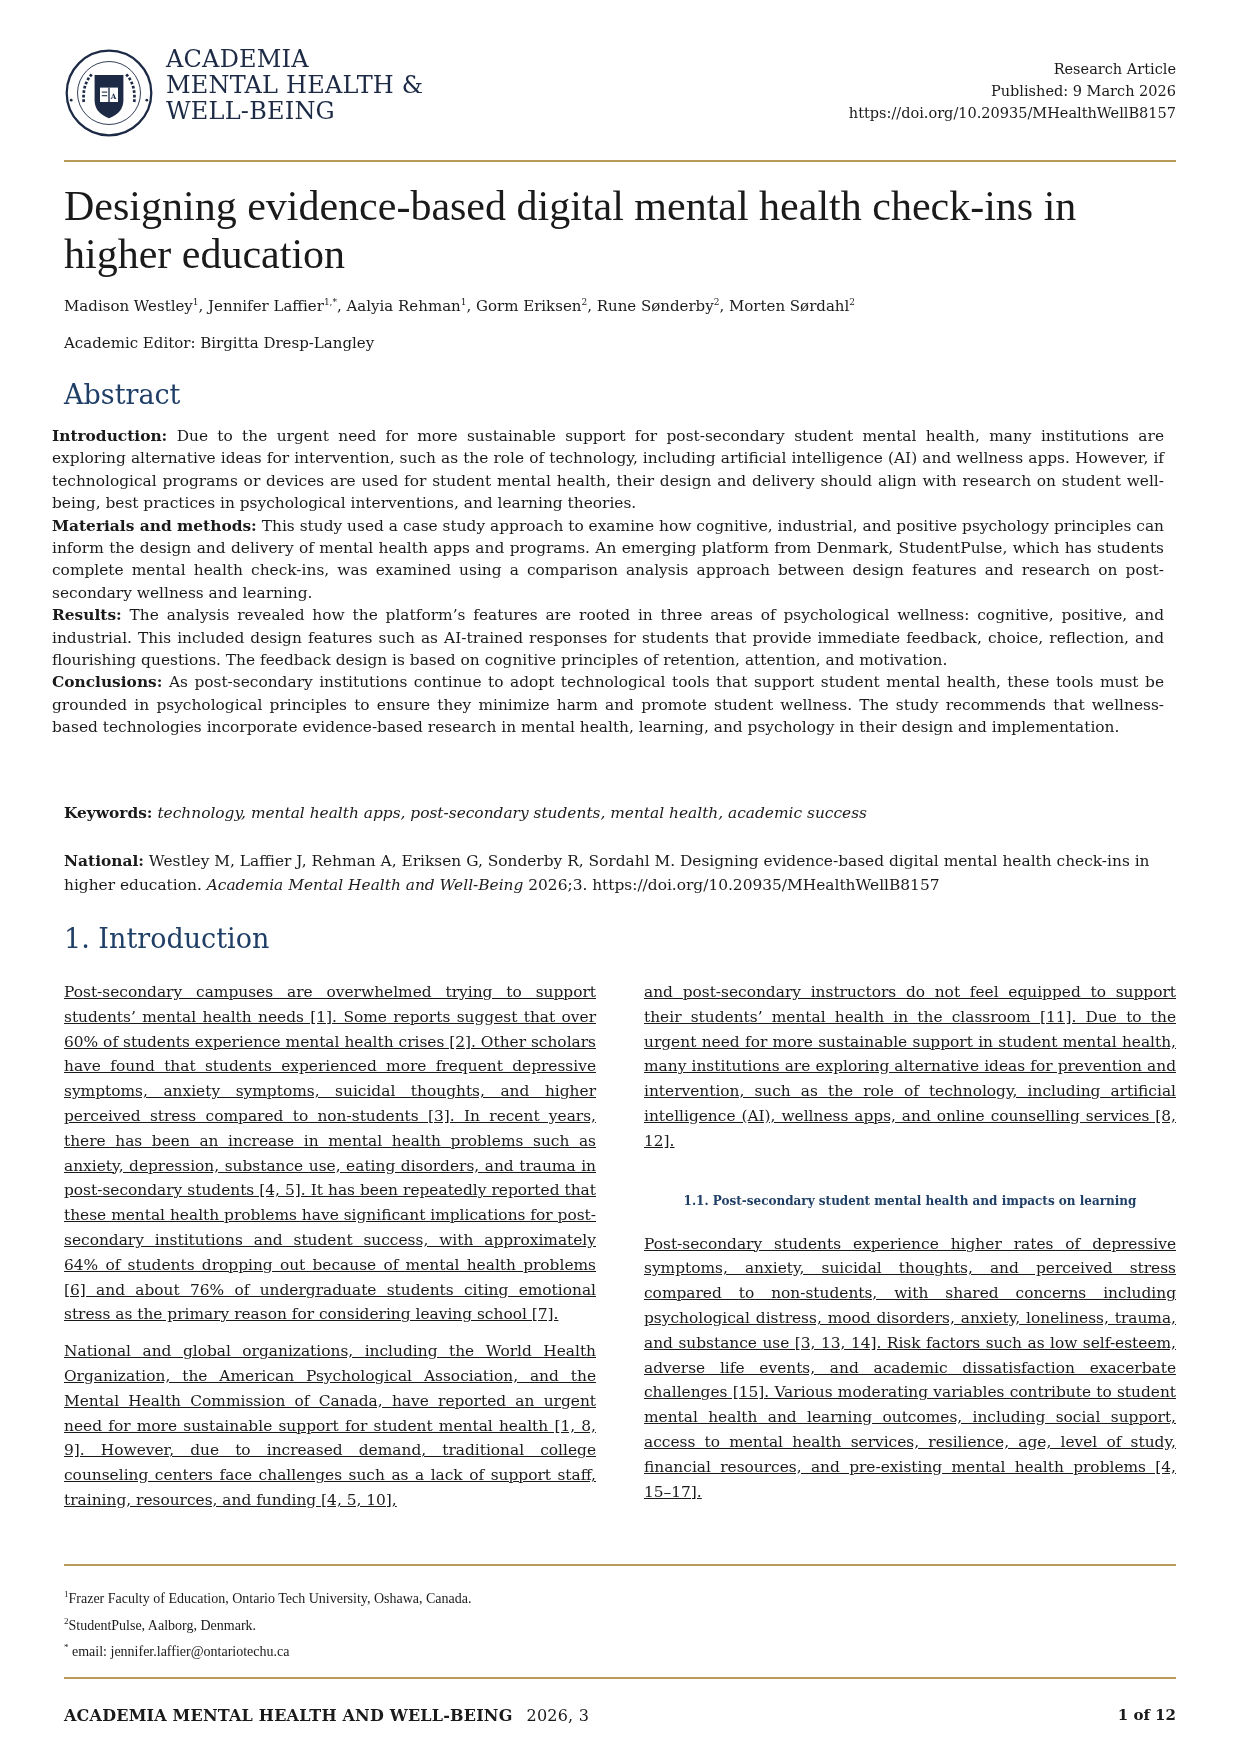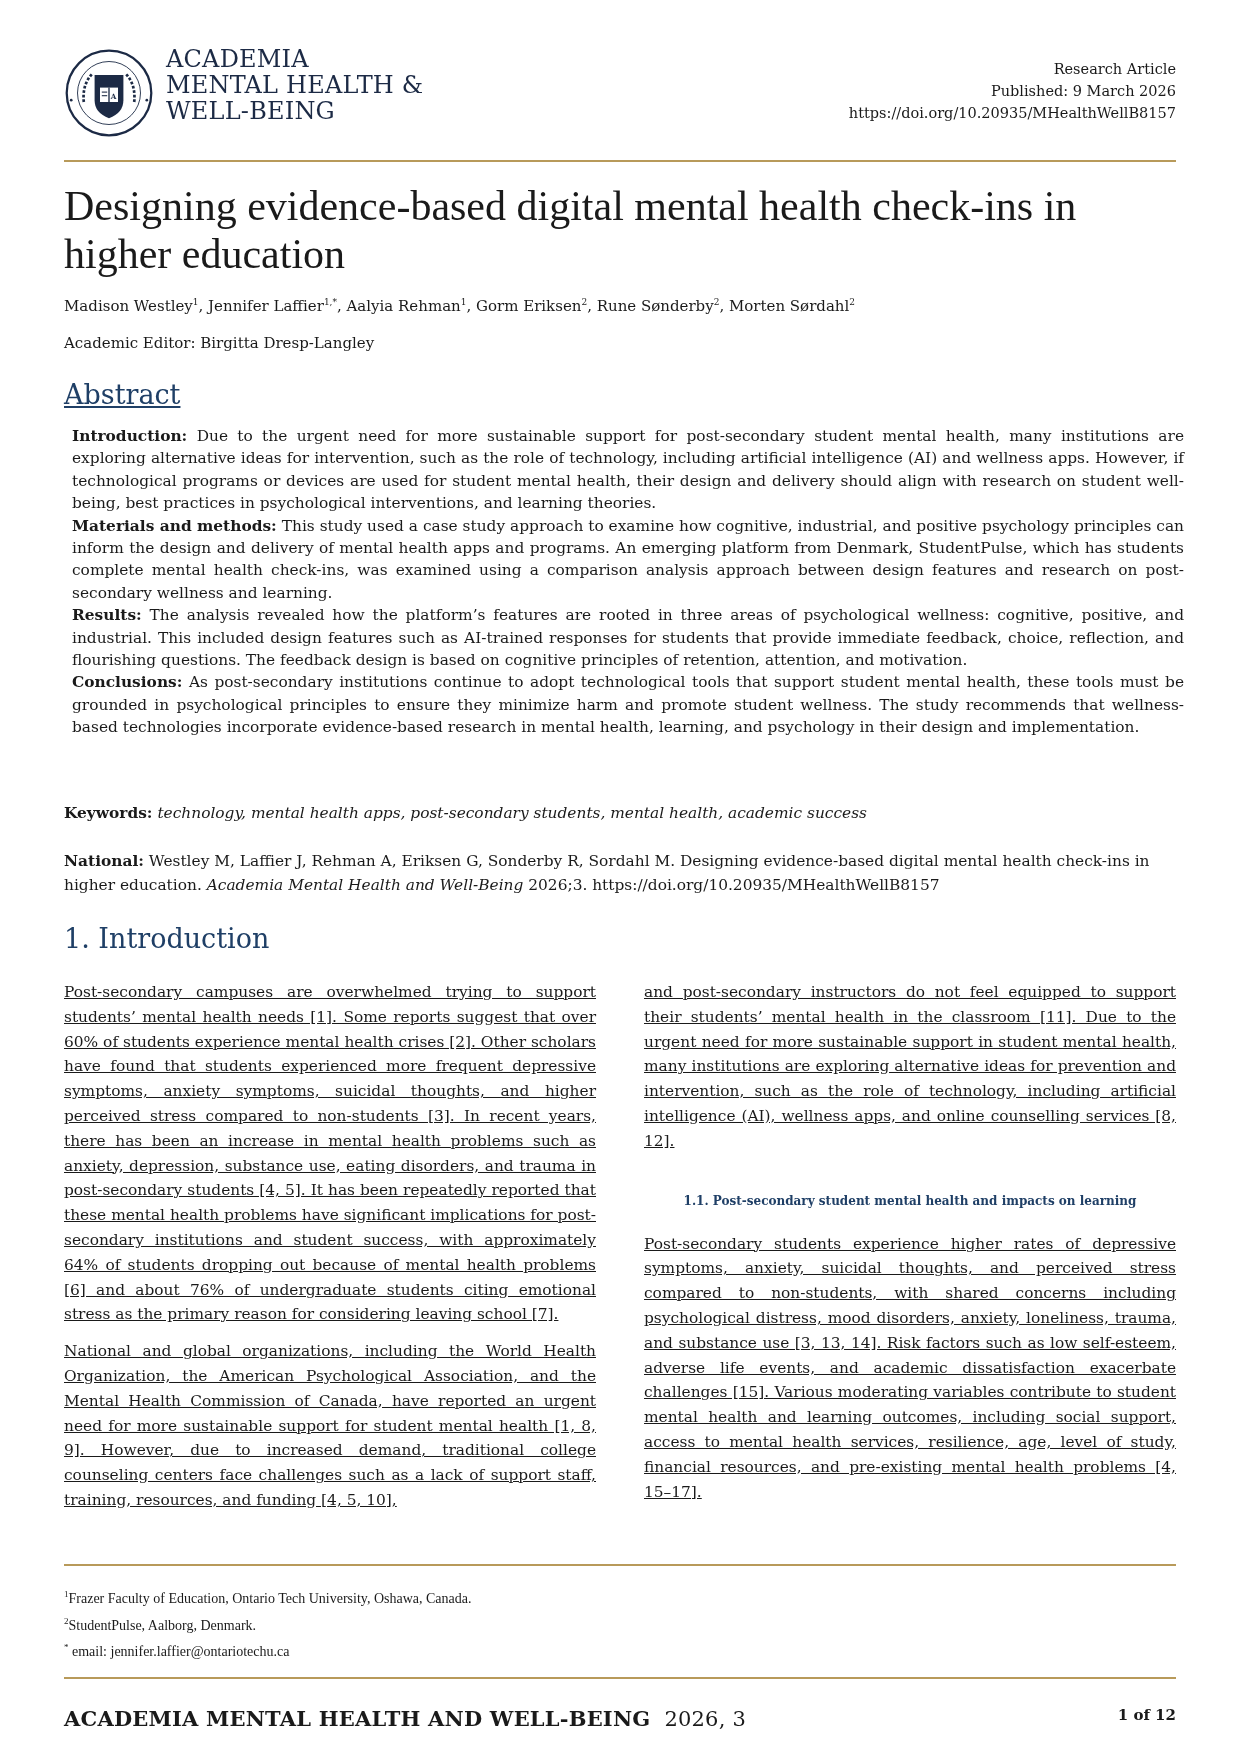--- a/index.html
+++ b/index.html
@@ -18,41 +18,41 @@
     .meta { position: absolute; right: 0; top: 14px; text-align: right; font-size: 14.5px; line-height: 22px; color: #1a1a1a; }
     .meta span { display: block; }
 
     .gold-rule { position: absolute; left: 64px; width: 1112px; height: 2px; background: #b89a5a; }
 
     .title { position: absolute; left: 64px; top: 182px; width: 1112px; font-family: "Liberation Serif", serif; font-size: 42px; line-height: 48px; color: #1a1a1a; font-weight: normal; }
     .authors { position: absolute; left: 64px; top: 296px; font-size: 15px; line-height: 20px; }
     .authors sup { font-size: 9px; vertical-align: super; line-height: 0; }
     .editor { position: absolute; left: 64px; top: 333px; font-size: 15px; line-height: 20px; }
 
-    .h-abstract { position: absolute; left: 64px; top: 378px; font-size: 27px; line-height: 34px; color: #1f3f66; font-weight: normal; text-decoration: underline; }
-    .abstract { position: absolute; left: 72px; top: 425px; width: 1112px; font-size: 15.4px; line-height: 22.4px; text-align: justify; }
+    .h-abstract { position: absolute; left: 64px; top: 378px; font-size: 27px; line-height: 34px; color: #1f3f66; font-weight: normal; }
+    .abstract { position: absolute; left: 52px; top: 425px; width: 1112px; font-size: 15.4px; line-height: 22.4px; text-align: justify; }
     .abstract p { margin: 0; }
     .abstract b { font-weight: bold; }
 
     .keywords { position: absolute; left: 64px; top: 802px; width: 1112px; font-size: 15.4px; line-height: 22px; }
     .citation { position: absolute; left: 64px; top: 849px; width: 1112px; font-size: 15.4px; line-height: 24px; }
     .keywords i, .citation i { font-style: italic; }
 
     .h1 { position: absolute; left: 64px; top: 922px; font-size: 27px; line-height: 34px; color: #1f3f66; font-weight: normal; }
 
     .col { position: absolute; width: 532px; font-size: 15.4px; line-height: 24.8px; text-align: justify; hyphens: auto; }
     .col p { margin: 0 0 12px 0; text-decoration: underline; }
     .col-left { left: 64px; top: 980px; }
     .col-right { left: 644px; top: 980px; }
     .h2 { font-size: 12px; line-height: 22px; color: #1f3f66; font-weight: bold; margin: 36px 0 20px 0; text-align: center; }
 
     .footnotes { position: absolute; left: 64px; top: 1583px; font-size: 14px; line-height: 23px; font-family: "Liberation Serif", serif; }
     .footnotes sup { font-size: 9px; }
 
-    .footer-left { position: absolute; left: 64px; top: 1706px; font-size: 21px; font-weight: bold; letter-spacing: 0.2px; }
+    .footer-left { position: absolute; left: 64px; top: 1706px; font-size: 16px; font-weight: bold; letter-spacing: 0.2px; }
     .footer-left .vol { font-weight: normal; margin-left: 14px; }
     .footer-right { position: absolute; right: 65px; top: 1706px; font-size: 15px; font-weight: bold; }
   </style>
 </head>
 <body>
 
 <div class="header">
   <svg class="logo" viewBox="0 0 100 100">
     <circle cx="50" cy="50" r="47" fill="none" stroke="#1c2a45" stroke-width="2.5"></circle>
     <circle cx="50" cy="50" r="35" fill="none" stroke="#1c2a45" stroke-width="1"></circle>

